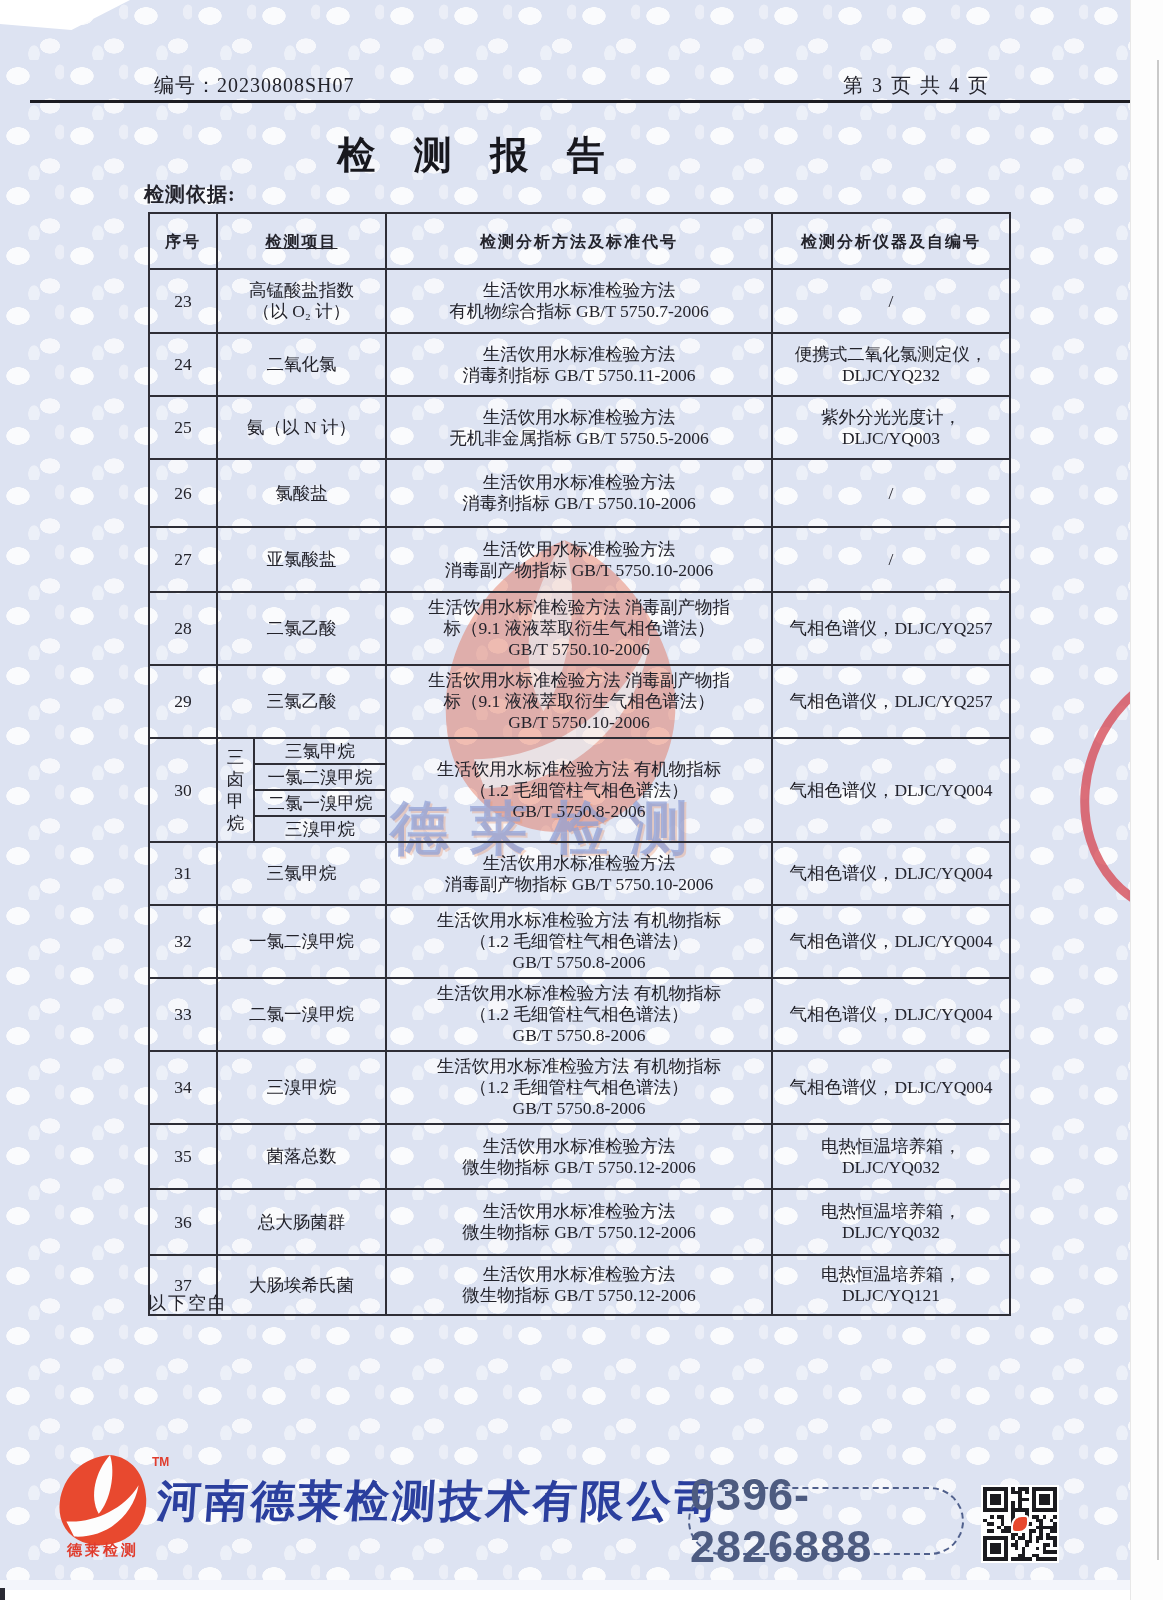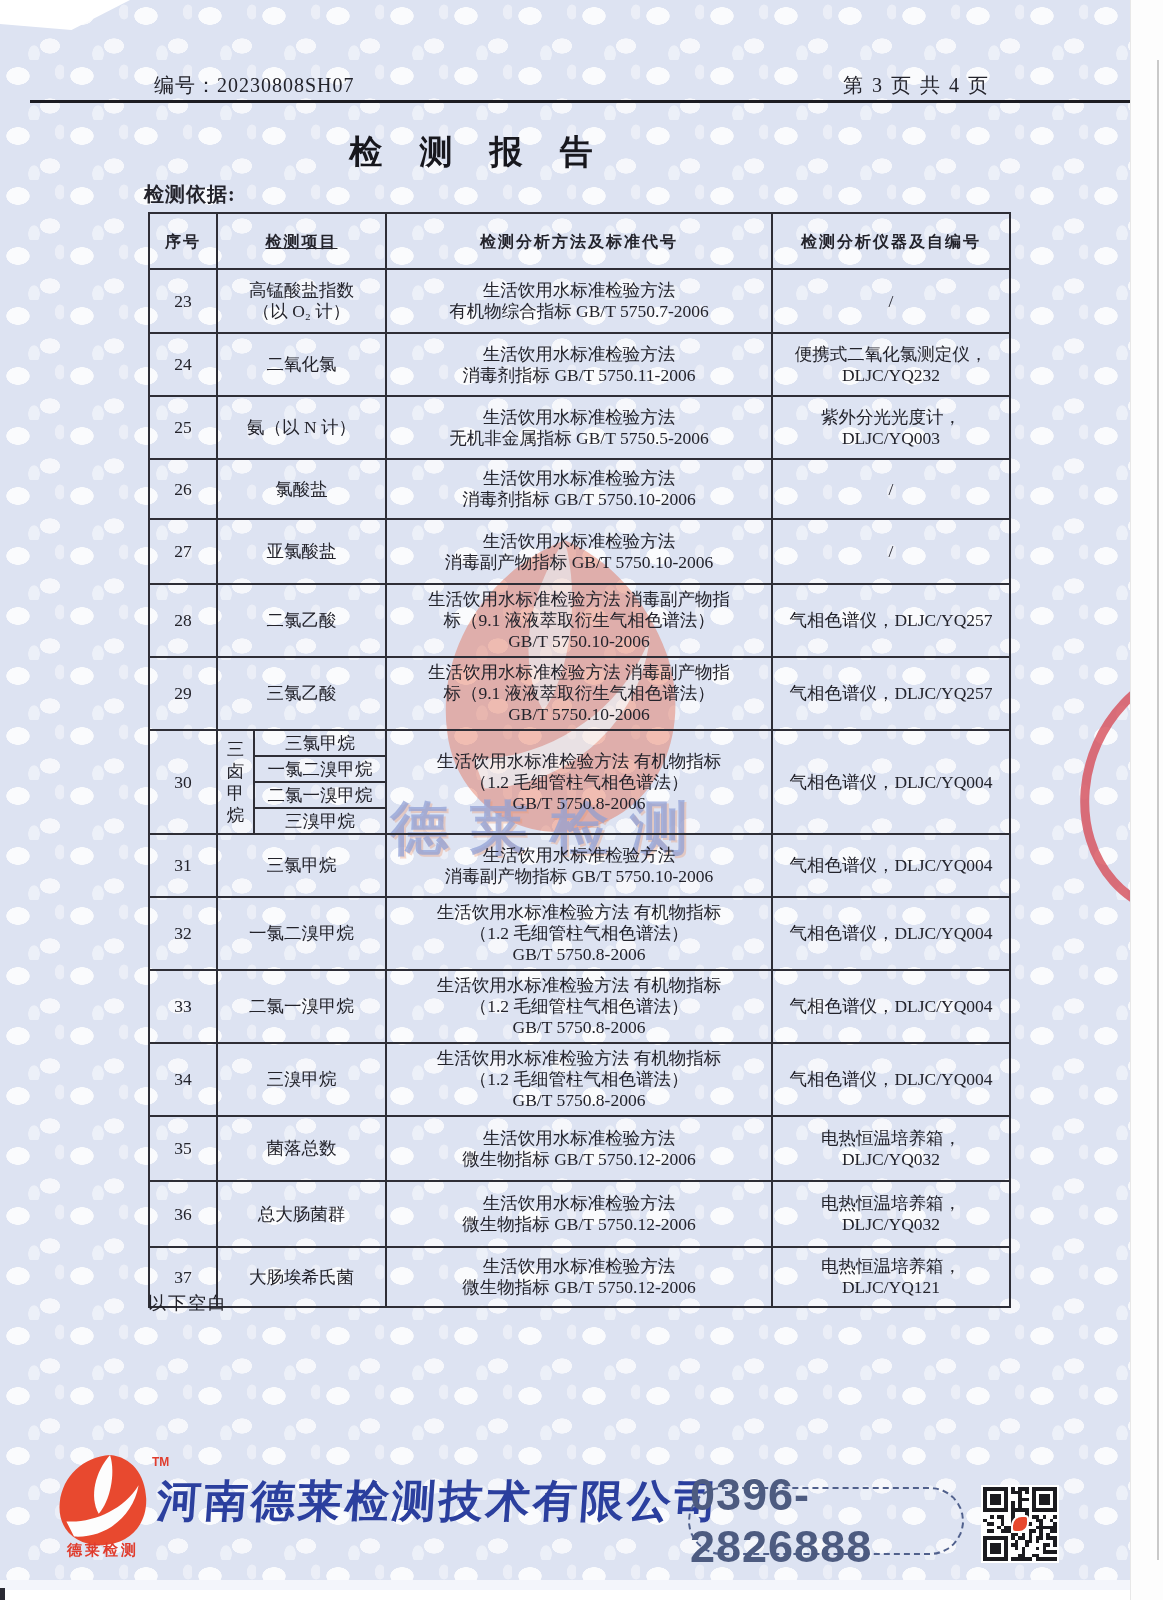--- a/index.html
+++ b/index.html
@@ -33,21 +33,21 @@
     clip-path:polygon(0 0, 100% 0, 55% 100%, 0 80%); }
   .scan-artifact { position:absolute; left:0px; top:1588px; width:5px; height:12px; background:#2a2a33; }
 
   
   .doc-header { position:absolute; left:0; top:0; width:1130px; }
   .report-no { position:absolute; left:154px; top:72px; font-size:20px; letter-spacing:1px; }
   .page-indicator { position:absolute; right:140px; top:72px; font-size:20px; letter-spacing:2px; }
   .header-rule { position:absolute; left:30px; top:100px; width:1102px; height:3px; background:#1c1c22; }
   .page-title { position:absolute; left:0; top:130px; width:956px; text-align:center;
     font-family:"Liberation Sans","DejaVu Sans",sans-serif;
-    font-size:33px; font-weight:bold; letter-spacing:14px; color:#17171d; }
+    font-size:38px; font-weight:bold; letter-spacing:14px; color:#17171d; }
   .section-label { position:absolute; left:144px; top:181px; font-size:20px; font-weight:bold; letter-spacing:1px; }
 
   
   .watermark-leaf { position:absolute; left:420px; top:535px; width:268px; height:315px; opacity:.5; }
   .watermark-text {
     position:absolute; left:390px; top:790px; width:400px;
     font-family:"Liberation Sans","DejaVu Sans",sans-serif;
     font-size:58px; font-weight:bold; letter-spacing:22px; white-space:nowrap;
     color:rgba(146,162,214,.75);
     text-shadow:2px 2px 0 rgba(235,150,110,.35);
@@ -189,21 +189,21 @@
           </td>
           <td>
             <span class="cell-line">生活饮用水标准检验方法</span>
             <span class="cell-line">无机非金属指标 GB/T 5750.5-2006</span>
           </td>
           <td>
             <span class="cell-line">紫外分光光度计，</span>
             <span class="cell-line">DLJC/YQ003</span>
           </td>
         </tr>
-        <tr style="height: 60px;">
+        <tr style="height: 68px;">
           <td>26</td>
           <td colspan="2">
             <span class="cell-line">氯酸盐</span>
           </td>
           <td>
             <span class="cell-line">生活饮用水标准检验方法</span>
             <span class="cell-line">消毒剂指标 GB/T 5750.10-2006</span>
           </td>
           <td>
             <span class="cell-line">/</span>

